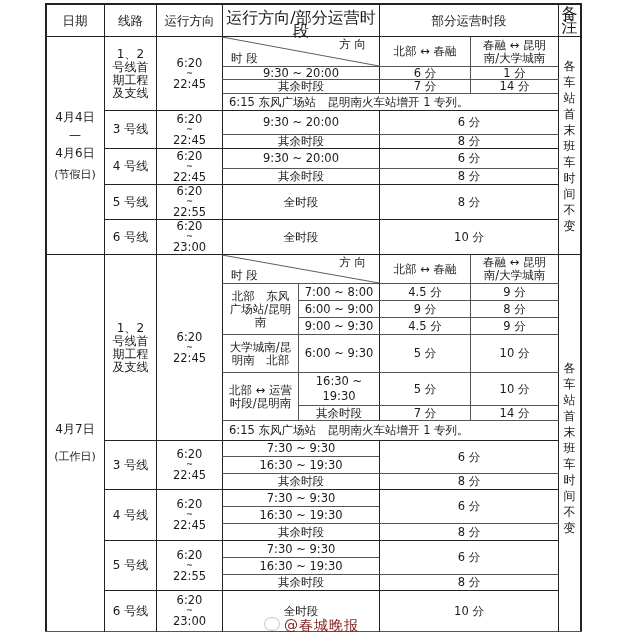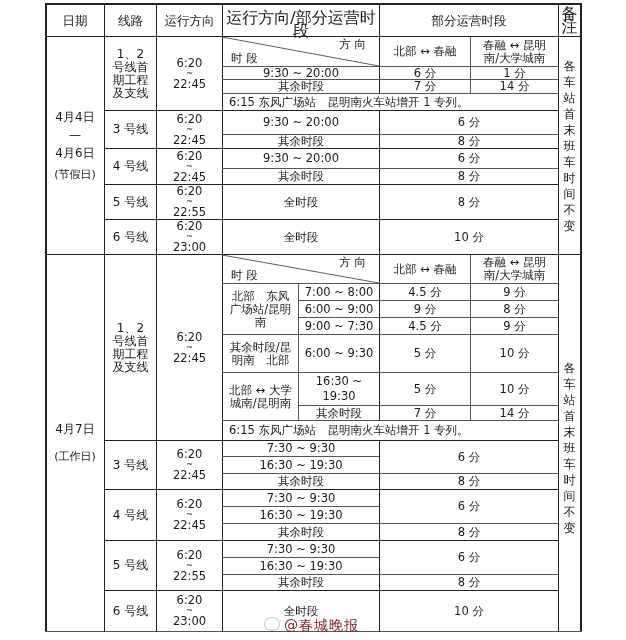--- a/index.html
+++ b/index.html
@@ -171,30 +171,30 @@
 <div class="c" style="left:380px;top:255px;width:90px;height:28px">北部 ↔ 春融</div>
 <div class="c" style="left:471px;top:255px;width:87px;height:28px;padding:0 8px">春融 ↔ 昆明南/大学城南</div>
 
 <div class="c" style="left:223px;top:284px;width:75px;height:50px;padding:0 5px">北部　东风广场站/昆明南</div>
 <div class="c" style="left:299px;top:284px;width:80px;height:16px">7:00 ~ 8:00</div>
 <div class="c" style="left:380px;top:284px;width:90px;height:16px">4.5 分</div>
 <div class="c" style="left:471px;top:284px;width:87px;height:16px">9 分</div>
 <div class="c" style="left:299px;top:301px;width:80px;height:16px">6:00 ~ 9:00</div>
 <div class="c" style="left:380px;top:301px;width:90px;height:16px">9 分</div>
 <div class="c" style="left:471px;top:301px;width:87px;height:16px">8 分</div>
-<div class="c" style="left:299px;top:318px;width:80px;height:16px">9:00 ~ 7:30</div>
+<div class="c" style="left:299px;top:318px;width:80px;height:16px">9:00 ~ 9:30</div>
 <div class="c" style="left:380px;top:318px;width:90px;height:16px">4.5 分</div>
 <div class="c" style="left:471px;top:318px;width:87px;height:16px">9 分</div>
 
-<div class="c" style="left:223px;top:335px;width:75px;height:37px;padding:0 5px">其余时段/昆明南　北部</div>
+<div class="c" style="left:223px;top:335px;width:75px;height:37px;padding:0 5px">大学城南/昆明南　北部</div>
 <div class="c" style="left:299px;top:335px;width:80px;height:37px">6:00 ~ 9:30</div>
 <div class="c" style="left:380px;top:335px;width:90px;height:37px">5 分</div>
 <div class="c" style="left:471px;top:335px;width:87px;height:37px">10 分</div>
 
-<div class="c" style="left:223px;top:373px;width:75px;height:47px;padding:0 5px">北部 ↔ 大学城南/昆明南</div>
+<div class="c" style="left:223px;top:373px;width:75px;height:47px;padding:0 5px">北部 ↔ 运营时段/昆明南</div>
 <div class="c" style="left:299px;top:373px;width:80px;height:32px;padding:0 6px;line-height:15px">16:30 ~ 19:30</div>
 <div class="c" style="left:380px;top:373px;width:90px;height:32px">5 分</div>
 <div class="c" style="left:471px;top:373px;width:87px;height:32px">10 分</div>
 <div class="c" style="left:299px;top:406px;width:80px;height:14px">其余时段</div>
 <div class="c" style="left:380px;top:406px;width:90px;height:14px">7 分</div>
 <div class="c" style="left:471px;top:406px;width:87px;height:14px">14 分</div>
 
 <div class="c left" style="left:223px;top:421px;width:335px;height:19px">6:15 东风广场站　昆明南火车站增开 1 专列。</div>
 
 <div class="c" style="left:105px;top:441px;width:51px;height:48px;font-size:12px">3 号线</div>

